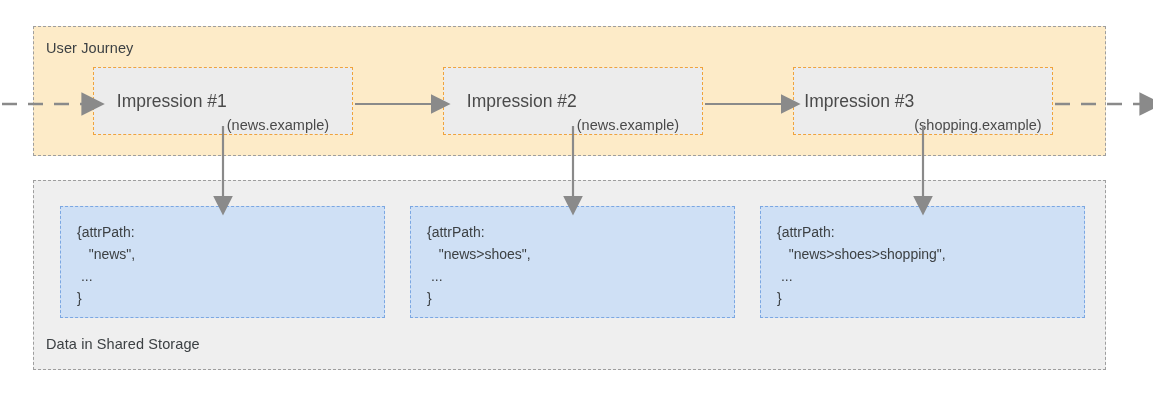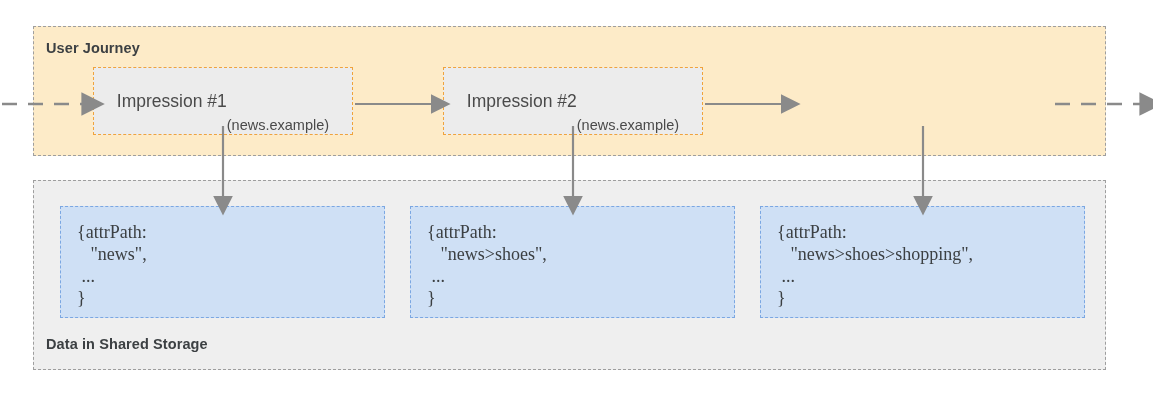--- a/index.html
+++ b/index.html
@@ -36,21 +36,21 @@
     left: 33px;
     top: 180px;
     width: 1073px;
     height: 190px;
     background: #efefef;
   }
 
   .panel-title {
     position: absolute;
     font-size: 14.5px;
-    font-weight: bold;
+    font-weight: normal;
     color: #3c4043;
     letter-spacing: 0.1px;
     white-space: nowrap;
     text-align: center;
   }
   #journey-title { left: 46px; top: 40px; }
   #storage-title { left: 46px; top: 336px; }
 
   
   .impression {
@@ -84,22 +84,22 @@
   
   .data-box {
     position: absolute;
     box-sizing: border-box;
     background: #cfe0f5;
     border: 1.5px dashed #7ba7e2;
     padding: 14px 16px 0 16px;
   }
   .data-box pre {
     margin: 0;
-    font-family: Liberation Serif, serif;
-    font-size: 18px;
+    font-family: Liberation Sans, sans-serif;
+    font-size: 14px;
     line-height: 22px;
     color: #3c4043;
     white-space: pre;
   }
   #data-box-1 { left: 60px;  top: 206px; width: 325px; height: 112px; }
   #data-box-2 { left: 410px; top: 206px; width: 325px; height: 112px; }
   #data-box-3 { left: 760px; top: 206px; width: 325px; height: 112px; }
 
   
   #connectors {
@@ -125,20 +125,24 @@
   <div class="impression" id="impression-1">
     <div class="imp-title">Impression #1</div>
     <div class="imp-sub">(news.example)</div>
   </div>
 
   <div class="impression" id="impression-2">
     <div class="imp-title">Impression #2</div>
     <div class="imp-sub">(news.example)</div>
   </div>
 
+  <div class="impression" id="impression-3">
+    <div class="imp-title">Impression #3</div>
+    <div class="imp-sub">(shopping.example)</div>
+  </div>
 
   <div class="data-box" id="data-box-1">
     <pre>{attrPath:
    "news",
  ...
 }</pre>
   </div>
   <div class="data-box" id="data-box-2">
     <pre>{attrPath:
    "news&gt;shoes",

